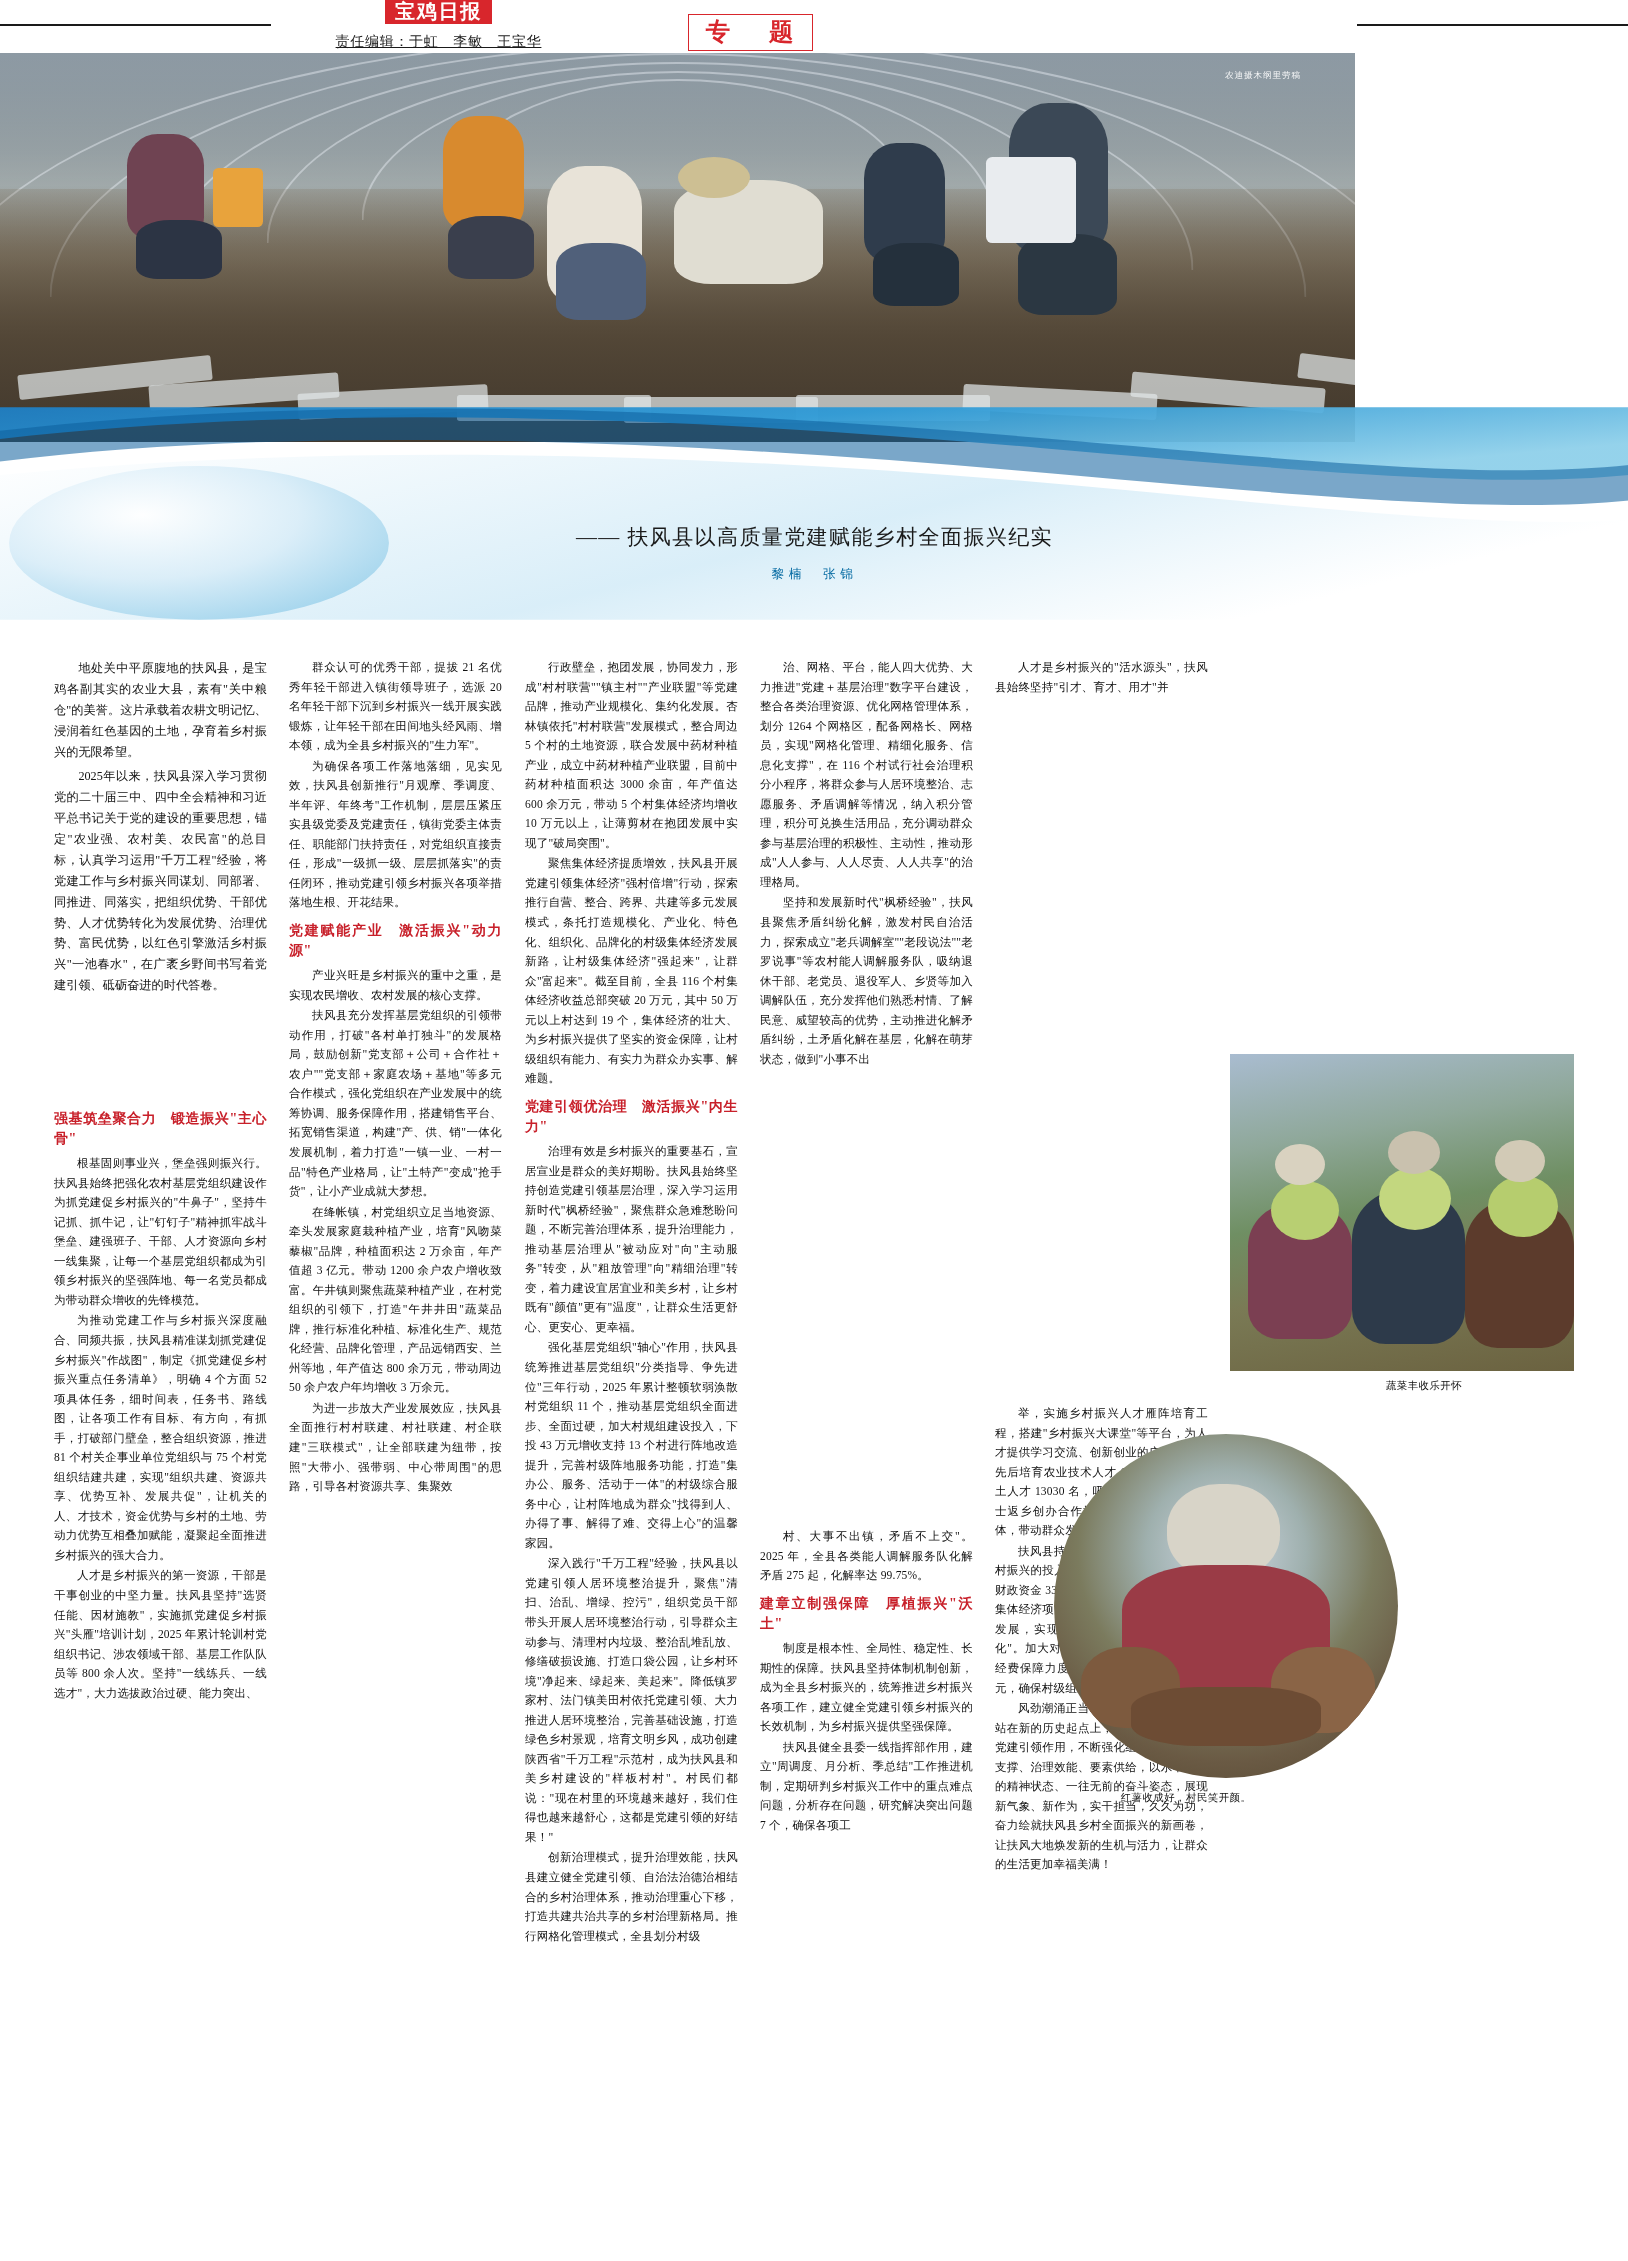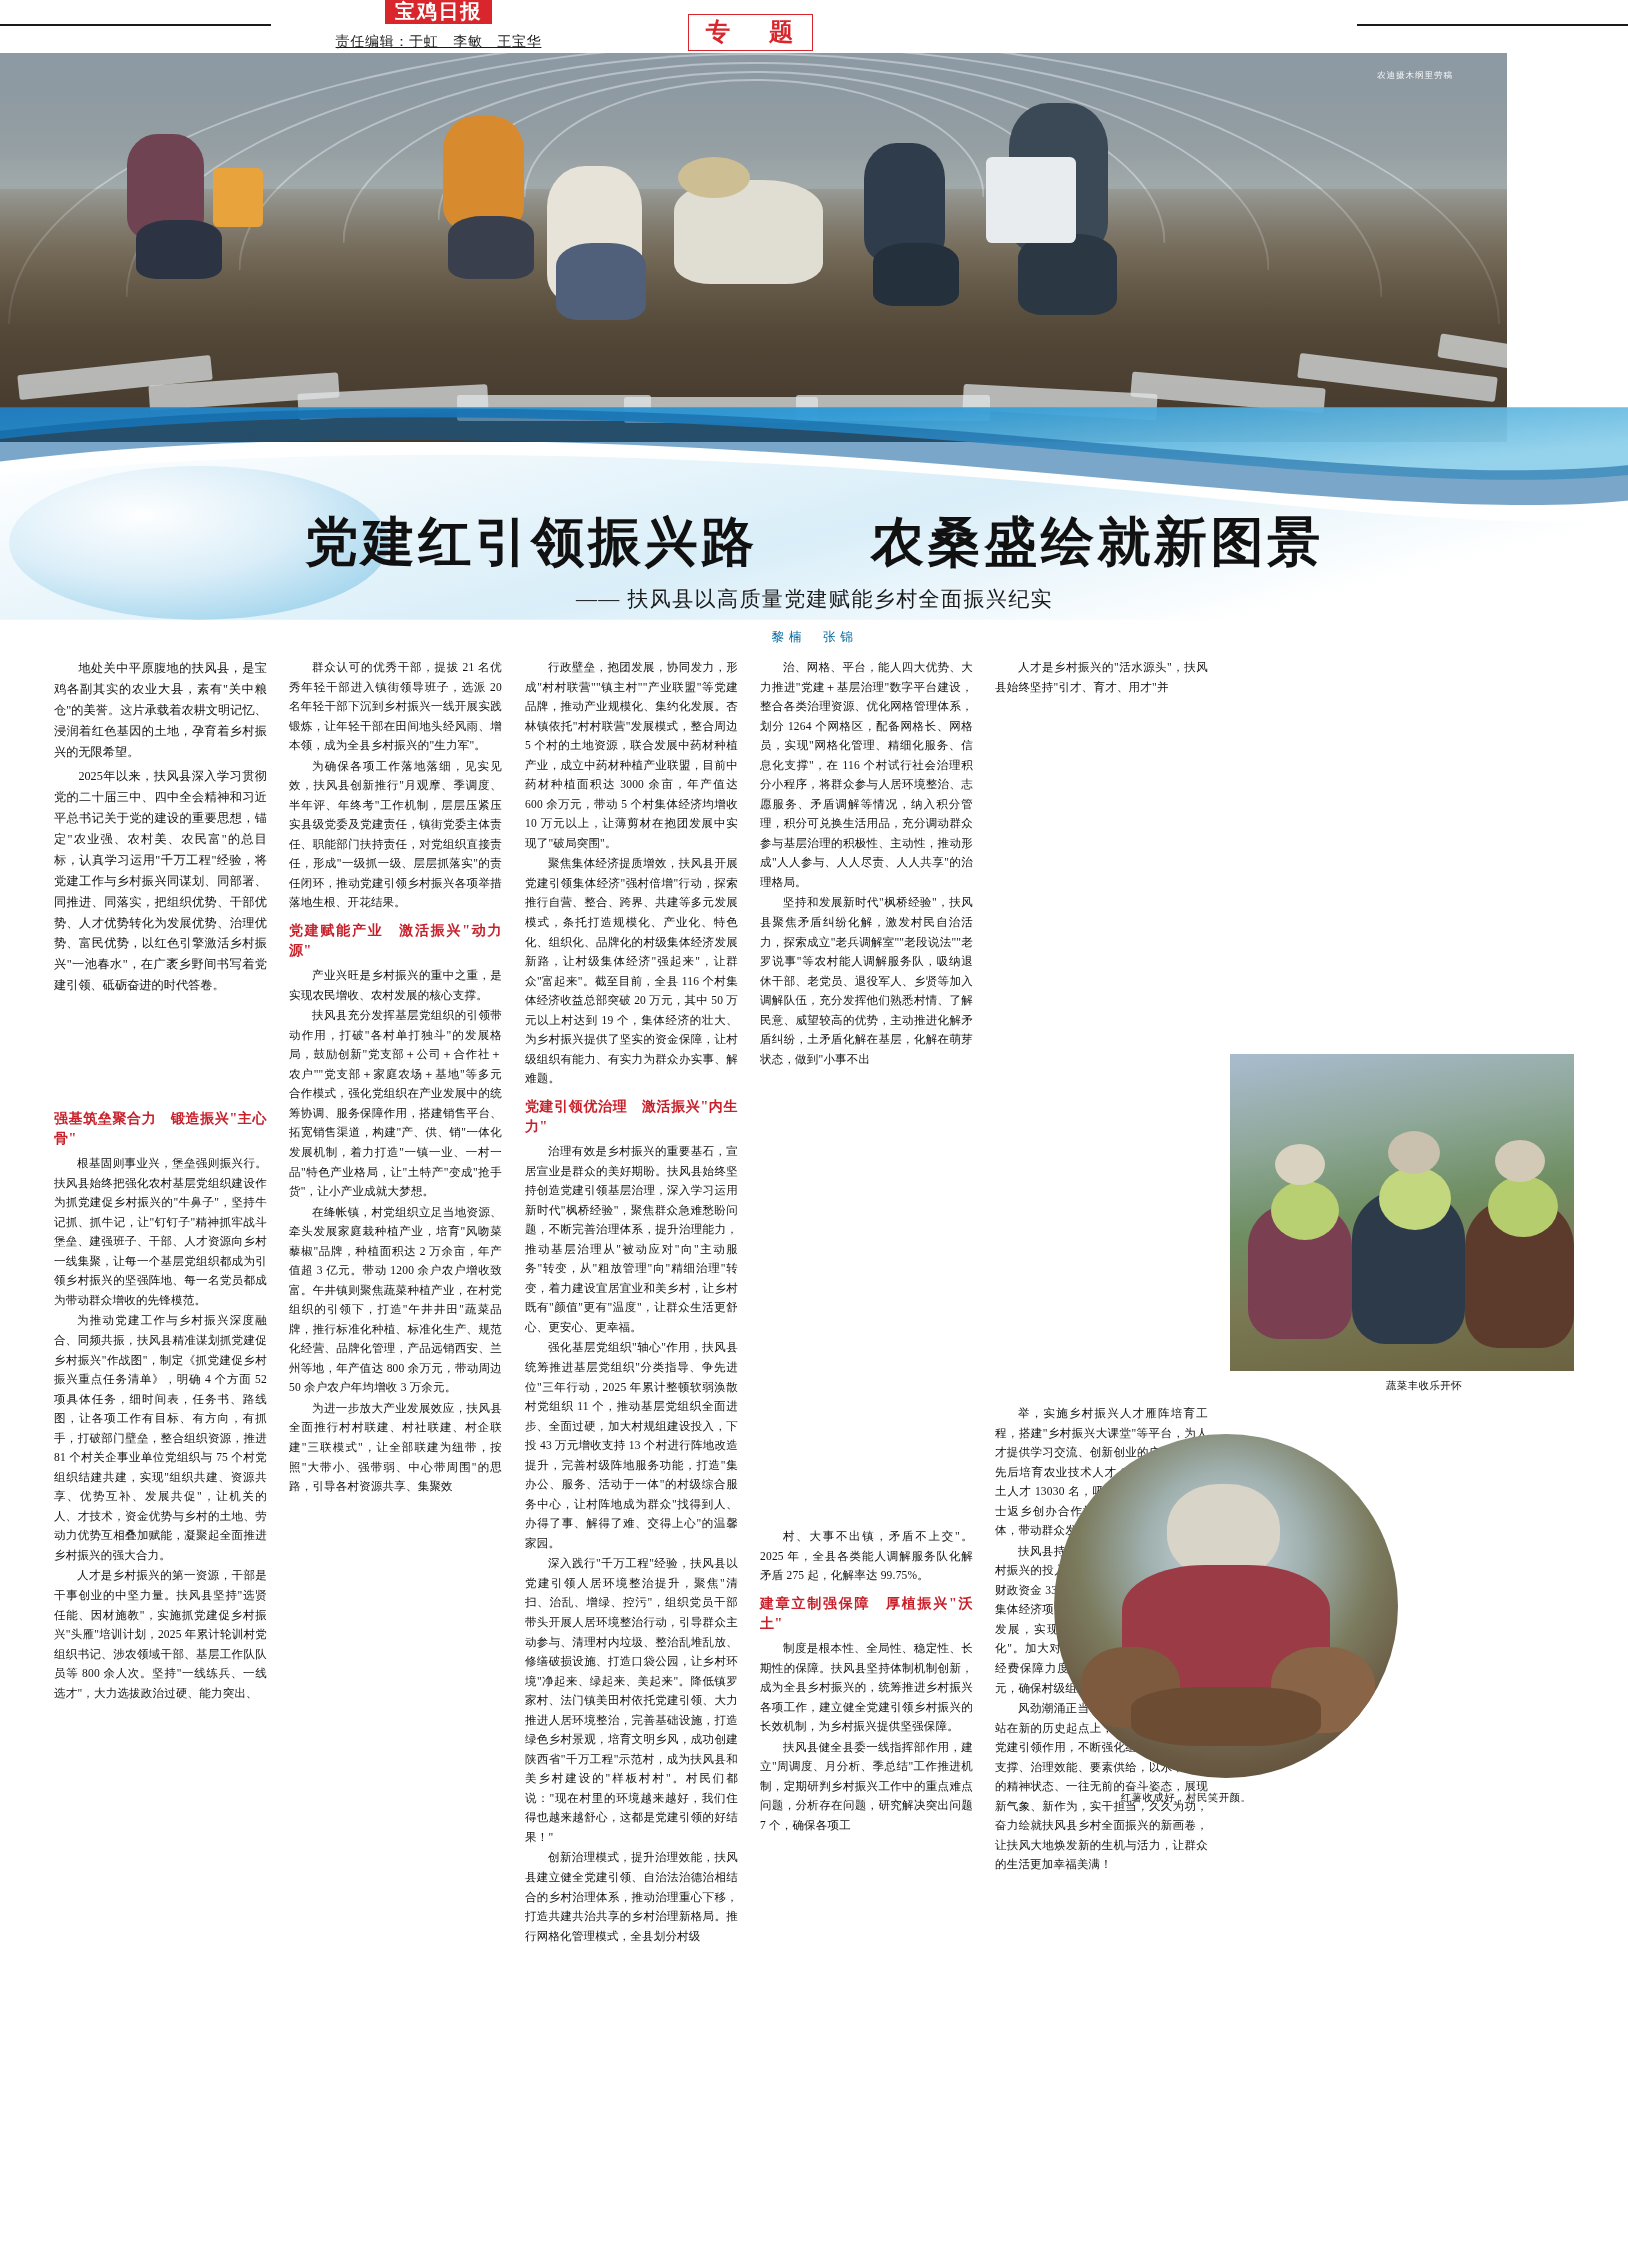--- a/index.html
+++ b/index.html
@@ -104,21 +104,21 @@
     height: 1.4px;
     background: #1a1a1a;
   }
   .mh-rule-left { left: 0; width: 271px; }
   .mh-rule-right { left: 1357px; width: 272px; }
 
   
   .hero {
     position: absolute;
     left: 0; top: 53px;
-    width: 1507px; height: 389px;
+    width: 1355px; height: 389px;
     overflow: hidden;
     background: linear-gradient(180deg, #5c6e7c 0%, #7d8a91 18%, #9aa3a4 34%, #8a8274 52%, #6d6152 70%, #5b5044 86%, #4f463a 100%);
   }
   
   .hero-arc {
     position: absolute;
     border: 2.3px solid rgba(235,240,245,0.45);
     border-bottom: none;
     border-radius: 50% 50% 0 0 / 100% 100% 0 0;
     left: 50%;
@@ -336,21 +336,20 @@
         </radialGradient>
       </defs>
       <path d="M0,70 C700,-10 1500,20 2300,90 C2900,142 3300,180 3602,150 L3602,0 L0,0 Z" fill="url(#g1)" opacity="0.95"></path>
       <path d="M0,120 C650,40 1450,70 2250,140 C2880,196 3320,236 3602,206 L3602,128 C3300,160 2900,120 2300,68 C1500,-2 700,-28 0,52 Z" fill="#0d5e9c" opacity="0.55"></path>
       <path d="M0,150 C800,72 1650,104 2500,184 C3000,232 3350,268 3602,248 L3602,470 L0,470 Z" fill="url(#g2)"></path>
       <ellipse cx="440" cy="300" rx="420" ry="170" fill="url(#g3)" opacity="0.9"></ellipse>
     </svg>
   </div>
 
   <div class="headline-wrap">
-    <div class="headline-main">党建红引领振兴路　　农桑盛绘就新图景</div>
     <div class="headline-sub">—— 扶风县以高质量党建赋能乡村全面振兴纪实</div>
     <div class="byline">黎楠　张锦</div>
   </div>
 
   <div class="body-area">
 
     <div class="intro-col">
       <p>地处关中平原腹地的扶风县，是宝鸡各副其实的农业大县，素有"关中粮仓"的美誉。这片承载着农耕文明记忆、浸润着红色基因的土地，孕育着乡村振兴的无限希望。</p>
       <p>2025年以来，扶风县深入学习贯彻党的二十届三中、四中全会精神和习近平总书记关于党的建设的重要思想，锚定"农业强、农村美、农民富"的总目标，认真学习运用"千万工程"经验，将党建工作与乡村振兴同谋划、同部署、同推进、同落实，把组织优势、干部优势、人才优势转化为发展优势、治理优势、富民优势，以红色引擎激活乡村振兴"一池春水"，在广袤乡野间书写着党建引领、砥砺奋进的时代答卷。</p>
     </div>

